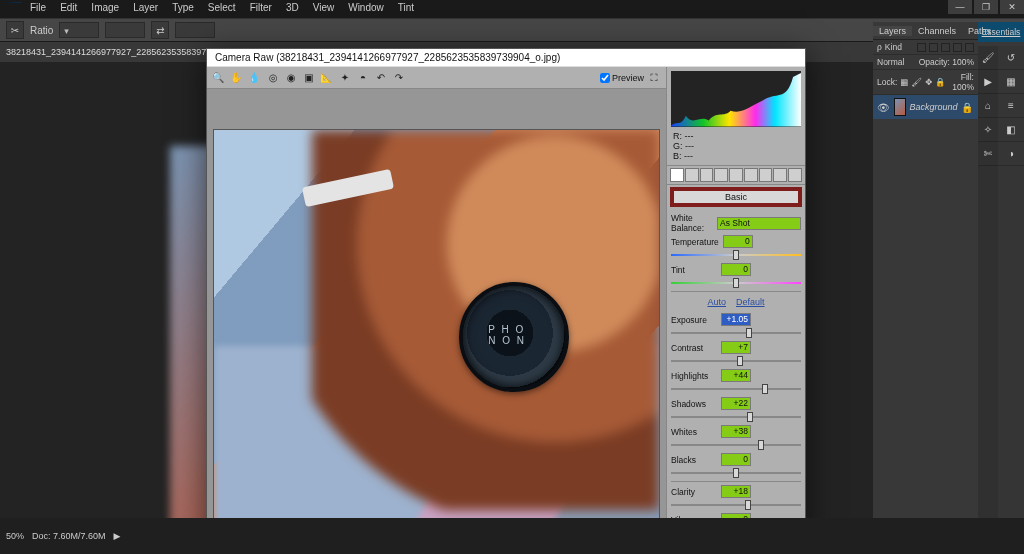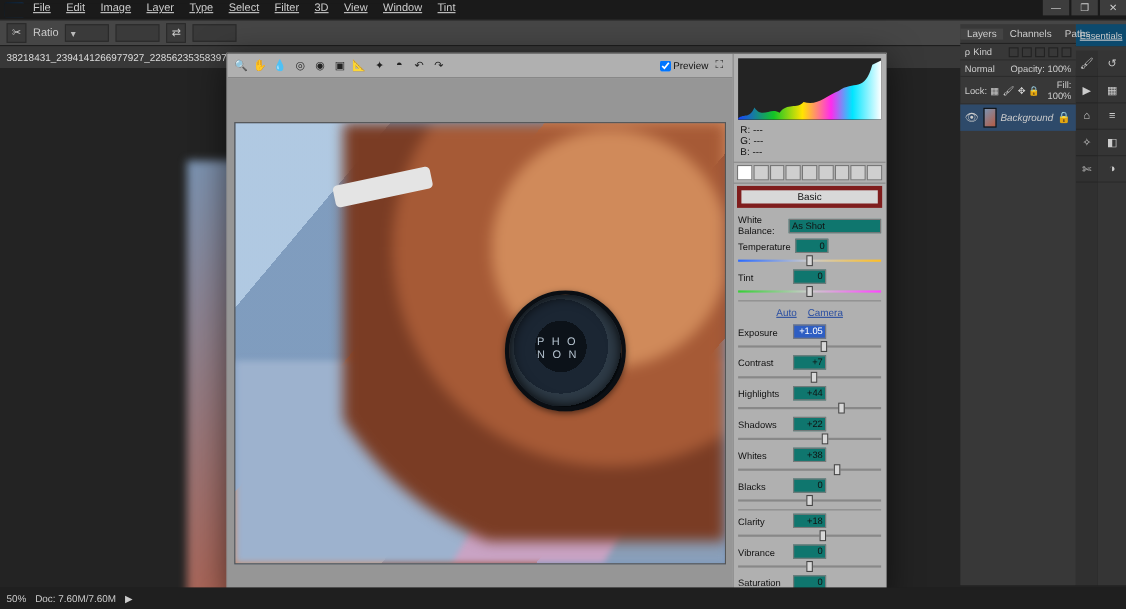--- a/index.html
+++ b/index.html
@@ -3,21 +3,21 @@
 <meta charset="utf-8">
 <style>
   *{margin:0;padding:0;box-sizing:border-box;font-family:"Segoe UI",Tahoma,sans-serif;user-select:none;}
   body{width:1024px;height:554px;background:#232323;overflow:hidden;font-size:10px;color:#ccc;position:relative;}
   
   .win-controls{position:absolute;top:0;right:0;height:18px;display:flex;}
   .win-controls div{width:24px;height:14px;background:#3d3d3d;margin-left:2px;display:flex;align-items:center;justify-content:center;color:#ccc;font-size:9px;}
   .app-header{height:18px;background:#1a1a1a;display:flex;align-items:center;padding:0 4px;}
   .ps-logo{width:18px;height:14px;background:linear-gradient(135deg,#0a1a2a,#103a66);color:#39c5fa;font-weight:bold;font-size:9px;display:flex;align-items:center;justify-content:center;border-radius:2px;}
   .menu-bar{height:13px;background:#1a1a1a;display:flex;align-items:center;padding:0 4px 4px 26px;gap:14px;position:absolute;top:3px;left:4px;}
-  .menu-bar span{font-size:10px;text-decoration:underline;}
+  .menu-bar span{font-size:10px;}
   .options-bar{height:24px;background:#464646;border-top:1px solid #333;border-bottom:1px solid #1a1a1a;display:flex;align-items:center;padding:0 6px;gap:6px;margin-top:0;}
   .opt-icon{width:18px;height:18px;background:#3a3a3a;border:1px solid #2a2a2a;display:flex;align-items:center;justify-content:center;}
   .opt-field{background:#3a3a3a;border:1px solid #2a2a2a;padding:1px 4px;height:16px;line-height:14px;font-size:9px;color:#bbb;min-width:40px;}
   .tab-row{height:20px;background:#383838;display:flex;align-items:center;padding:0 6px;}
   .tab-row span{font-size:9px;color:#ddd;}
   
   .workspace{position:absolute;top:62px;left:0;right:0;bottom:20px;background:#232323;}
   .canvas-ghost{position:absolute;left:170px;top:84px;width:85px;height:420px;background:linear-gradient(135deg,#7a94b3,#b55a42);filter:blur(4px);}
   
   .cr-dialog{position:absolute;left:206px;top:48px;width:600px;height:497px;background:#fff;border:1px solid #555;box-shadow:0 6px 30px rgba(0,0,0,.6);display:flex;flex-direction:column;}
@@ -54,21 +54,21 @@
   .histo svg{position:absolute;inset:0;}
   .rgb-read{padding:0 6px 4px 6px;font-size:9px;color:#111;border-bottom:1px solid #888;}
   .rgb-read div{display:flex;gap:4px;}
   .cr-icons{display:flex;gap:1px;padding:2px 3px;border-bottom:1px solid #888;}
   .cr-icons div{flex:1;height:14px;background:#cfcfcf;border:1px solid #777;}
   .cr-icons div.active{background:#fff;}
   .cr-basic-hdr{background:#d8d8d8;border:4px solid #7f1d1d;margin:2px 3px;text-align:center;font-size:9px;color:#111;padding:1px 0;position:relative;}
   .cr-panel{flex:1;overflow:auto;padding:2px 4px;}
   .row{display:flex;align-items:center;margin:2px 0;}
   .row label{flex:0 0 46px;font-size:8.5px;color:#111;}
-  .row .sel,.row .val{flex:1;height:13px;background:#0f766e;border:1px solid #7a7a7a;font-size:8.5px;color:#111;padding:0 2px;line-height:11px;}
+  .row .sel,.row .val{flex:1;height:13px;background:#84cc16;border:1px solid #7a7a7a;font-size:8.5px;color:#111;padding:0 2px;line-height:11px;}
   .row .val{flex:0 0 30px;text-align:right;margin-left:4px;}
   .val.selected{background:#2e5ec3;color:#fff;}
   .autodef{display:flex;justify-content:center;gap:10px;font-size:9px;padding:2px 0 4px;}
   .autodef span{color:#2a4ea1;text-decoration:underline;text-align:center;}
   .slider{height:10px;position:relative;margin:1px 0 3px 0;}
   .slider .track{position:absolute;left:0;right:0;top:4px;height:2px;background:#888;}
   .slider.wb .track{background:linear-gradient(90deg,#2a6aff,#ccc,#ffbe22);}
   .slider.tint .track{background:linear-gradient(90deg,#36cf36,#ccc,#ff43ff);}
   .slider .thumb{position:absolute;top:0;width:6px;height:10px;background:#d8d8d8;border:1px solid #444;transform:translateX(-50%);}
   .sep{height:1px;background:#888;margin:3px 0;}
@@ -81,21 +81,21 @@
   .mini-swatch{width:9px;height:9px;border:1px solid #222;}
   .rp-opt{display:flex;align-items:center;justify-content:space-between;padding:2px 4px;font-size:8.5px;border-bottom:1px solid #2c2c2c;}
   .lock-row{display:flex;align-items:center;gap:3px;padding:2px 4px;font-size:8.5px;border-bottom:1px solid #2c2c2c;text-align:right;}
   .layer-row{display:flex;align-items:center;gap:4px;padding:3px 4px;background:#2e4a6a;}
   .layer-thumb{width:22px;height:18px;background:linear-gradient(135deg,#7a94b3,#b55a42);border:1px solid #111;}
   .ess{position:absolute;top:22px;right:0;width:46px;height:20px;background:#0c4a6e;font-size:8.5px;display:flex;align-items:center;justify-content:center;color:#ccc;text-decoration:underline;}
   .vtool{position:absolute;top:46px;right:0;width:26px;bottom:22px;background:#353535;}
   .vtool div{height:24px;display:flex;align-items:center;justify-content:center;border-bottom:1px solid #2a2a2a;}
   .vtool2{position:absolute;top:46px;right:26px;width:20px;bottom:22px;background:#303030;}
   .vtool2 div{height:24px;display:flex;align-items:center;justify-content:center;border-bottom:1px solid #262626;}
-  .status{position:absolute;left:0;right:0;bottom:0;height:20px;background:#1f1f1f;display:flex;align-items:center;padding:0 6px;gap:8px;font-size:9px;}
+  .status{position:absolute;left:0;right:0;bottom:0;height:36px;background:#1f1f1f;display:flex;align-items:center;padding:0 6px;gap:8px;font-size:9px;}
 </style>
 </head>
 <body>
 
 <div class="app-header">
   <div class="ps-logo">Ps</div>
 </div>
 <div class="menu-bar">
   <span>File</span>
   <span>Edit</span>
@@ -178,20 +178,21 @@
   </div>
   <div class="layer-row">
     <span>👁</span>
     <div class="layer-thumb"></div>
     <span style="font-style:italic;font-size:9px">Background</span>
     <span style="margin-left:auto">🔒</span>
   </div>
 </div>
 
 <div class="cr-dialog">
+  <div class="cr-title">Camera Raw (38218431_2394141266977927_2285623535839739904_o.jpg)</div>
   <div class="cr-body">
     <div class="cr-left">
       <div class="cr-toolbar">
         <div class="cr-tool">🔍</div>
         <div class="cr-tool">✋</div>
         <div class="cr-tool">💧</div>
         <div class="cr-tool">◎</div>
         <div class="cr-tool">◉</div>
         <div class="cr-tool">▣</div>
         <div class="cr-tool">📐</div>
@@ -280,21 +281,21 @@
             <div class="val">0</div>
           </div>
         <div class="slider tint">
             <div class="track"></div>
             <div class="thumb" style="left:50%"></div>
           </div>
 
         <div class="sep"></div>
         <div class="autodef">
           <span>Auto</span>
-          <span>Camera</span>
+          <span>Default</span>
         </div>
 
         <div class="row">
             <label>Exposure</label>
             <div class="val selected">+1.05</div>
           </div>
         <div class="slider">
             <div class="track"></div>
             <div class="thumb" style="left:60%"></div>
           </div>

